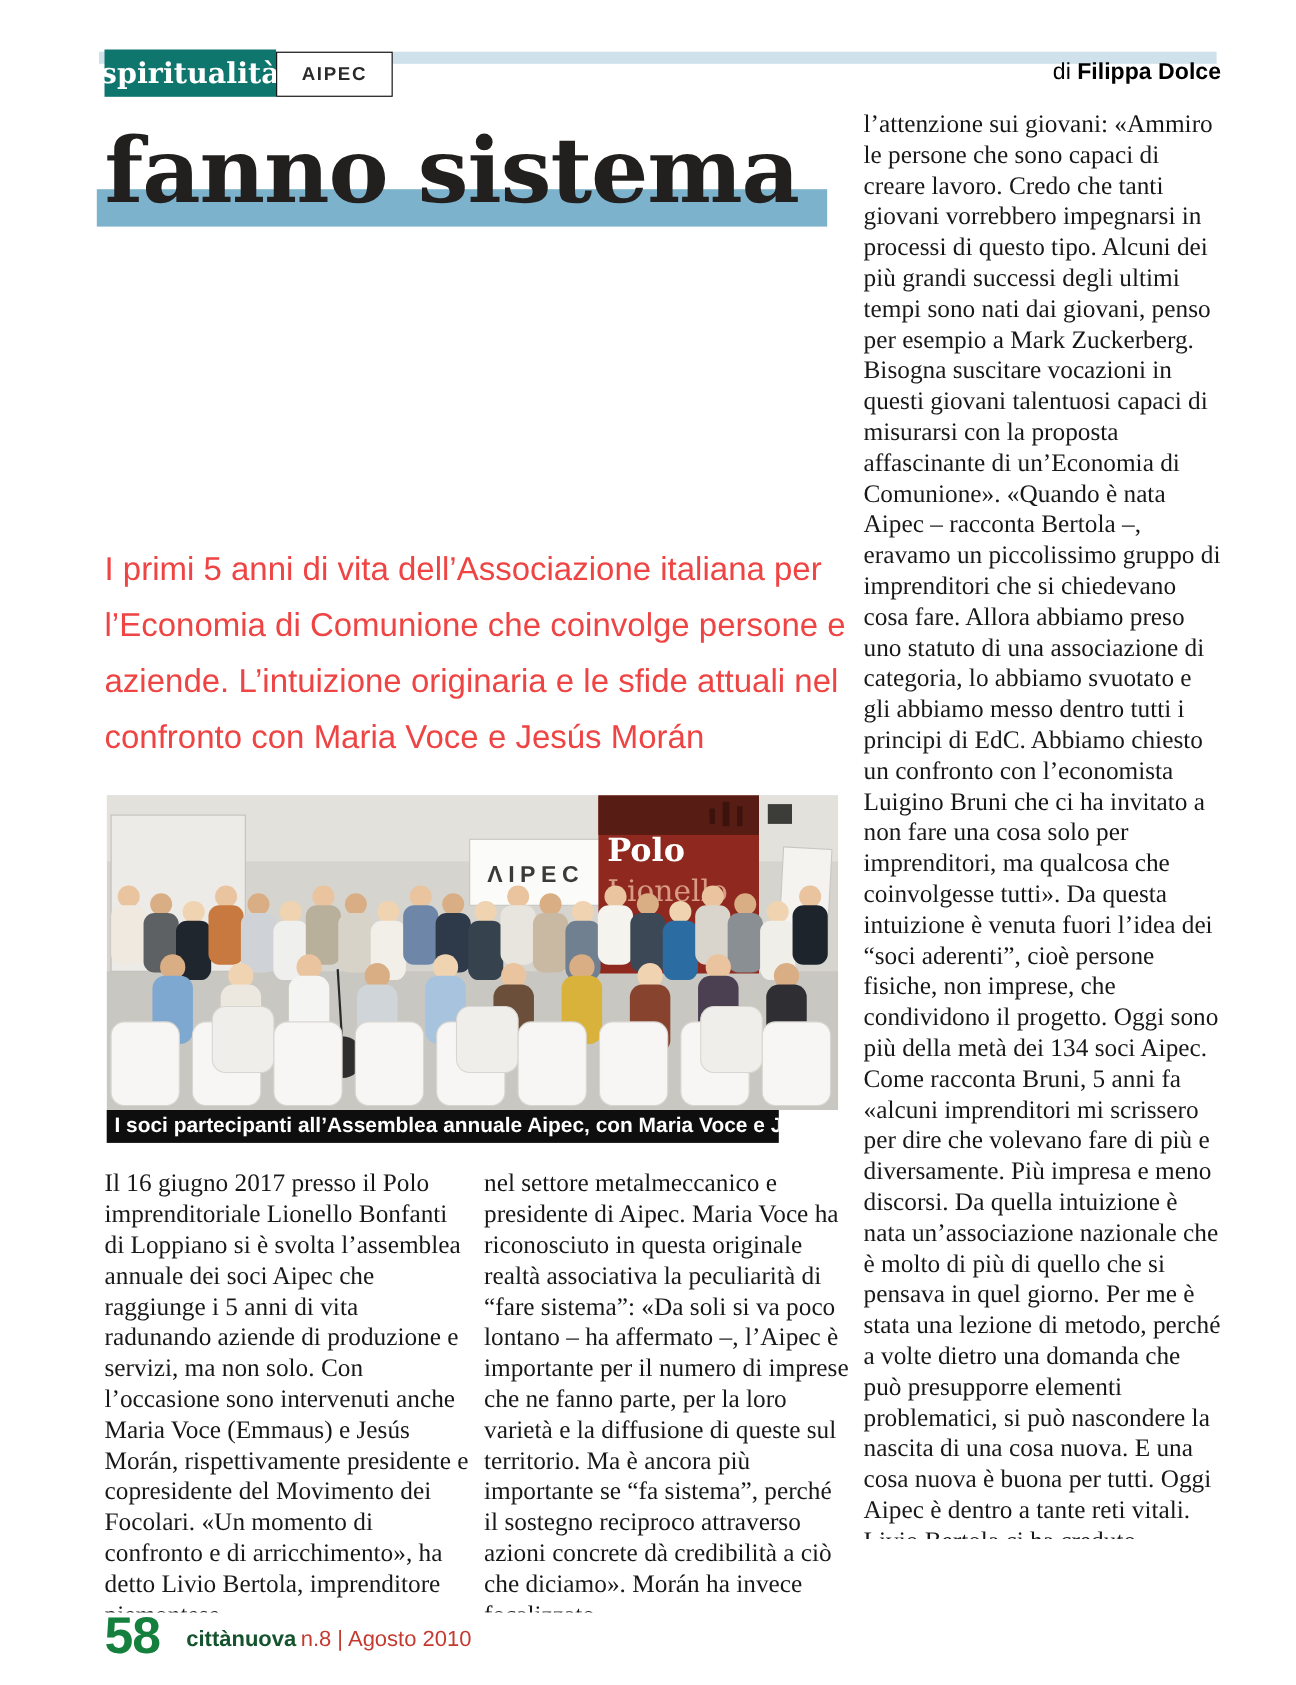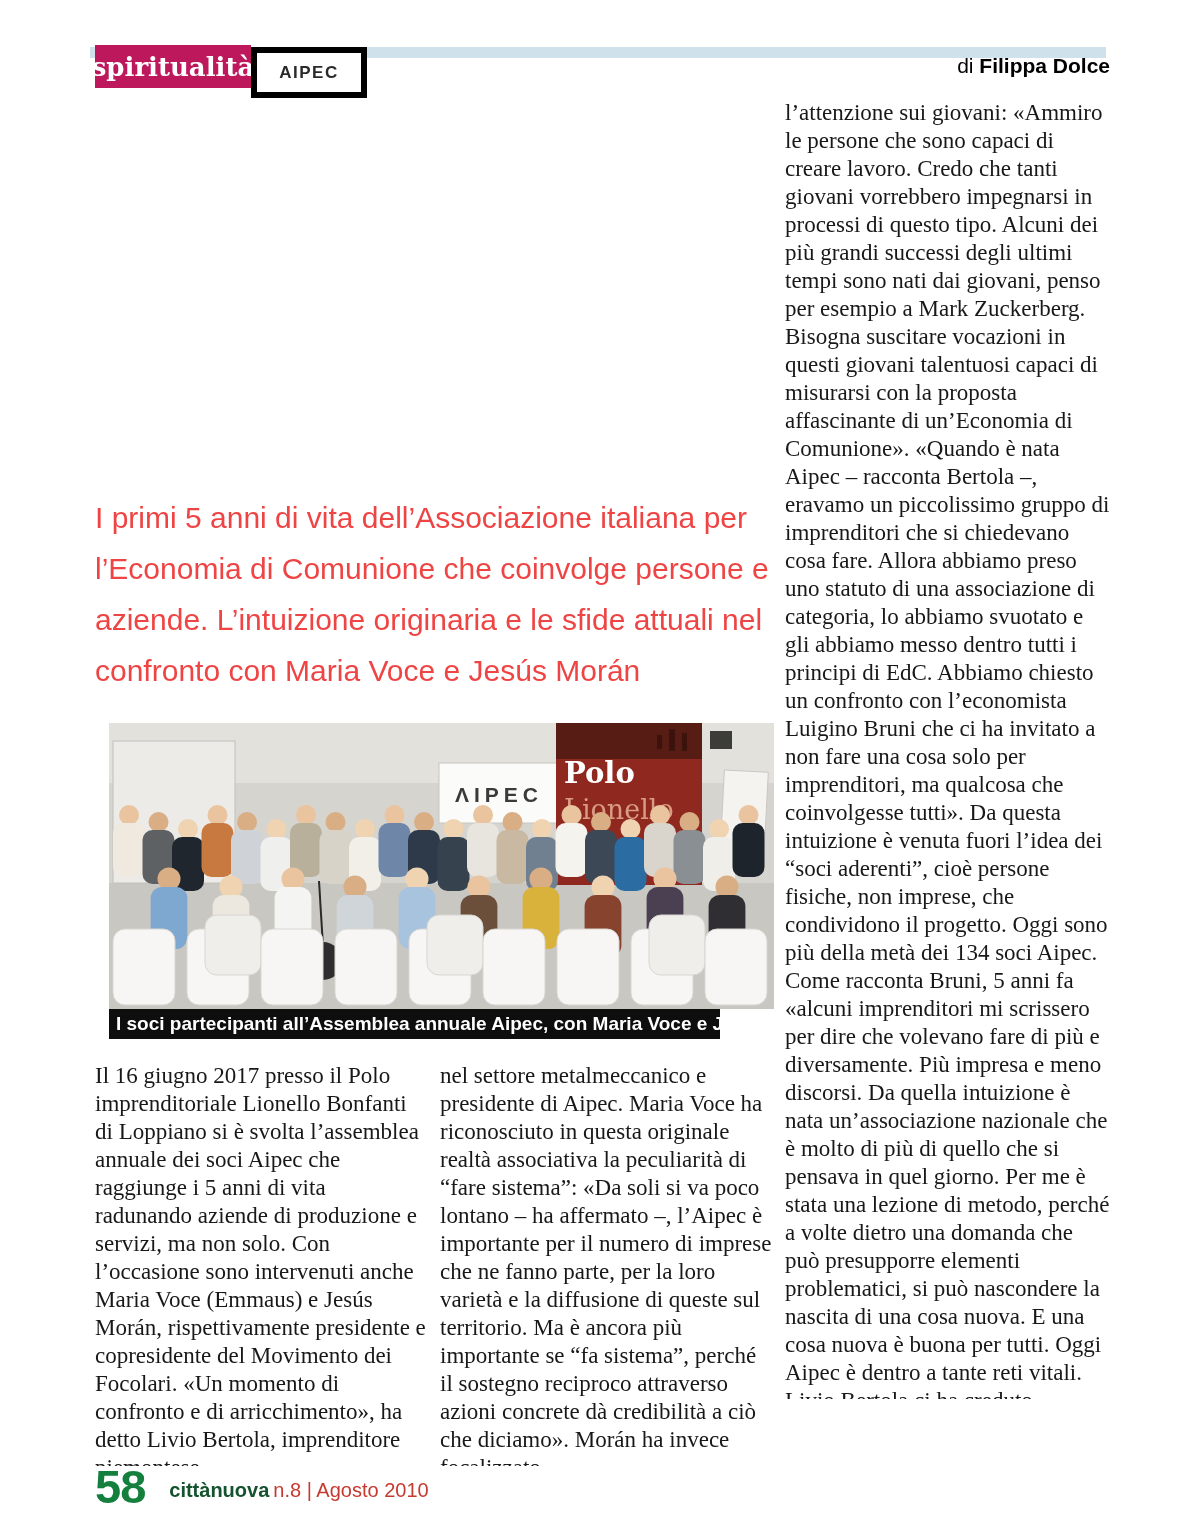--- a/index.html
+++ b/index.html
@@ -1,43 +1,43 @@
 <!DOCTYPE html>
 <html><head>
 <meta charset="utf-8">
 <style>
   html,body{margin:0;padding:0;background:#ffffff;}
   .page{position:relative;width:1178px;height:1532px;background:#ffffff;
         font-family:"Liberation Sans",sans-serif;color:#1f1f1f;overflow:hidden;}
 
   
   .header-line{position:absolute;left:90px;top:47px;width:1016px;height:11px;background:#cfe2ec;}
-  .badge-section{position:absolute;left:95px;top:45px;width:156px;height:43px;background:#be185d;
+  .badge-section{position:absolute;left:95px;top:45px;width:156px;height:43px;background:#0f766e;
         color:#fff;display:flex;align-items:center;justify-content:center;
         font-family:"DejaVu Serif",serif;font-weight:bold;font-size:26px;}
   .badge-tag{position:absolute;left:251px;top:47px;width:104px;height:39px;background:#fff;
-        border:6px solid #000000;display:flex;align-items:center;justify-content:center;
+        border:1px solid #000000;display:flex;align-items:center;justify-content:center;
         font-weight:bold;font-size:17px;letter-spacing:1.5px;color:#2a2a2a;}
   .byline{position:absolute;right:68px;top:54px;font-size:21px;color:#000000;}
   .byline b{font-weight:bold;}
 
   
   .title{position:absolute;left:95px;top:96px;font-family:"DejaVu Serif",serif;
         font-weight:bold;font-size:82px;color:#221f1f;letter-spacing:-1px;}
   .t-line{height:126px;line-height:120px;white-space:nowrap;}
   .hl{position:relative;display:inline-block;z-index:0;}
   .hl::after{content:"";position:absolute;left:-7px;right:-26px;bottom:10px;height:34px;
         background:#7cb2cb;z-index:-1;}
 
   
   .standfirst{position:absolute;left:95px;top:492px;width:678px;font-size:30px;
         line-height:51px;color:#ef4444;}
 
   
-  .photo{position:absolute;left:109px;top:723px;width:611px;height:316px;}
+  .photo{position:absolute;left:97px;top:723px;width:611px;height:316px;}
   .photo svg{display:block;}
   .photo-caption{height:30px;background:#0e0e0e;color:#ffffff;font-weight:bold;font-size:19px;
         display:flex;align-items:center;padding:0 7px;white-space:nowrap;overflow:hidden;}
 
   
   .col{position:absolute;font-family:"Liberation Serif","DejaVu Serif",serif;font-size:23px;
         line-height:28px;color:#181818;overflow:hidden;text-align:left;}
   .col-1{left:95px;top:1062px;width:332px;height:404px;}
   .col-2{left:440px;top:1062px;width:332px;height:404px;}
   .col-3{left:785px;top:99px;width:326px;height:1300px;}
@@ -56,20 +56,21 @@
   <div class="header-line"></div>
   <div class="badge-section">
     <span>spiritualità</span>
   </div>
   <div class="badge-tag">
     <span>AIPEC</span>
   </div>
   <div class="byline"><span>di </span><b>Filippa Dolce</b></div>
 
   <div class="title">
+    <div class="t-line"><span class="hl">fanno sistema</span></div>
   </div>
 
   <div class="standfirst">I primi 5 anni di vita dell’Associazione italiana per l’Economia di Comunione che coinvolge persone e aziende. L’intuizione originaria e le sfide attuali nel confronto con Maria Voce e Jesús Morán</div>
 
   <div class="photo">
     <svg viewBox="0 0 665 286" width="665" height="286">
 
       <rect x="0" y="0" width="665" height="286" fill="#d6d4cf"></rect>
       <rect x="0" y="0" width="665" height="60" fill="#e3e1dc"></rect>
       <rect x="0" y="160" width="665" height="126" fill="#c9c7c1"></rect>

